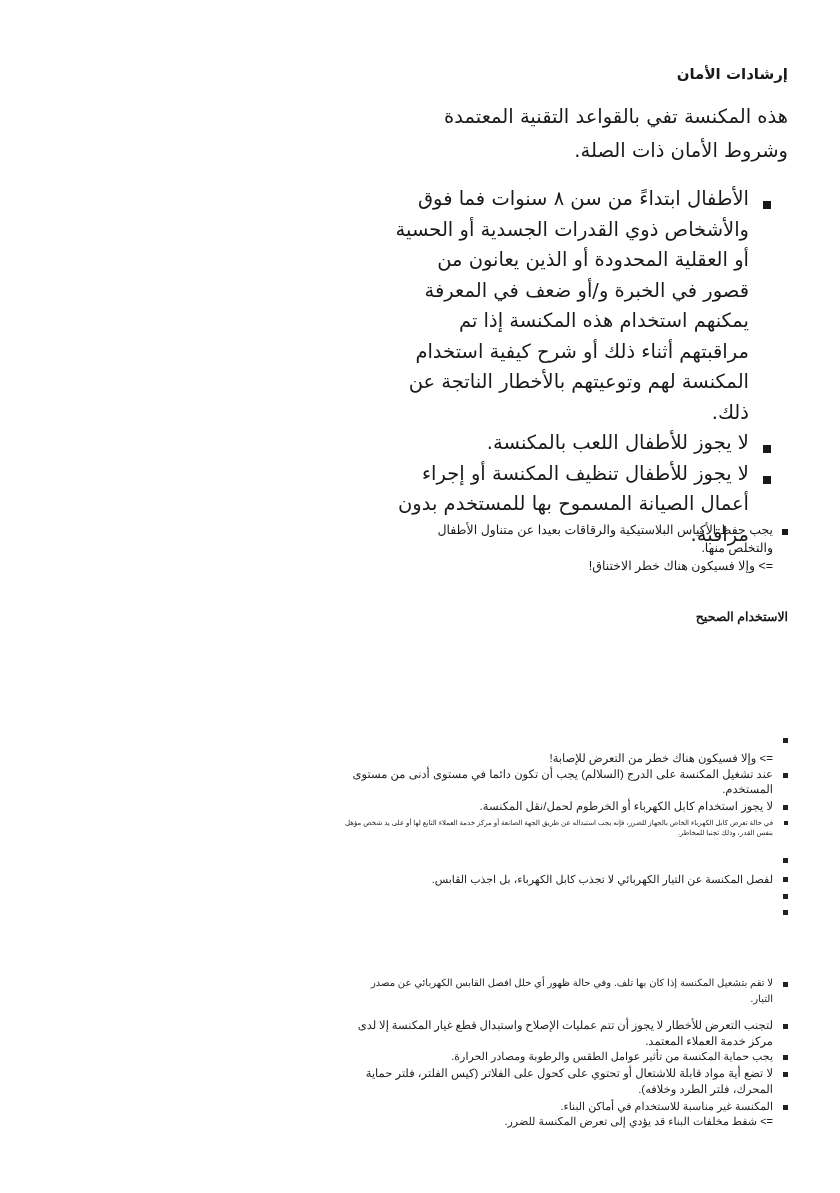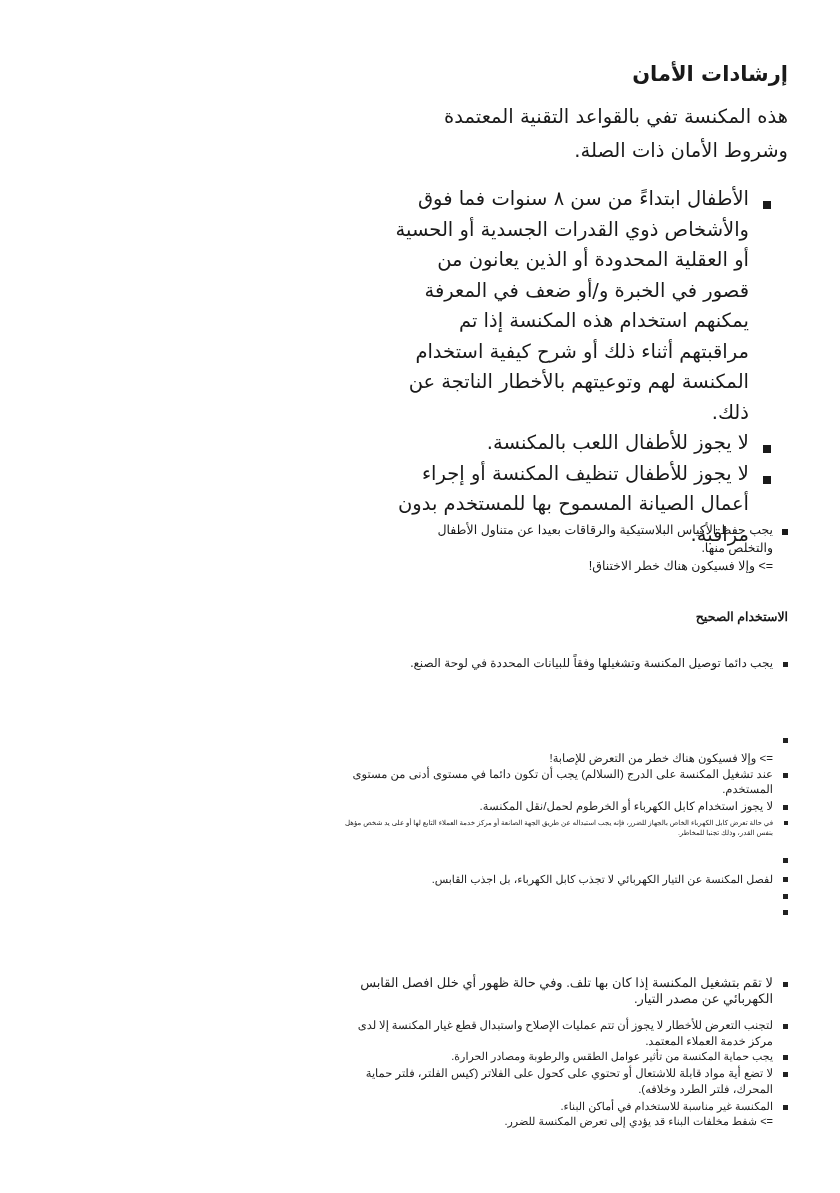--- a/index.html
+++ b/index.html
@@ -25,21 +25,21 @@
     .rtl {
       direction: rtl;
       text-align: right;
     }
     .abs {
       position: absolute;
       right: 52px;
     }
     .title {
       top: 58px;
-      font-size: 21px;
+      font-size: 15px;
       font-weight: bold;
       line-height: 32px;
       white-space: nowrap;
     }
     .intro {
       top: 100px;
       width: 400px;
       font-size: 19.5px;
       line-height: 34px;
       font-family: "DejaVu Sans", sans-serif;
@@ -126,24 +126,20 @@
       <span class="bullet"></span>
       <span>يجب حفظ الأكياس البلاستيكية والرقاقات بعيدا عن متناول الأطفال والتخلص منها.</span>
       <span class="txt-note">=&gt; وإلا فسيكون هناك خطر الاختناق!</span>
     </li>
   </ul>
 
   <div class="abs rtl section-heading">الاستخدام الصحيح</div>
 
   <ul class="small-list s2" style="position:absolute;left:0;top:0;width:840px;height:1193px;">
 
-    <li class="rtl" style="position:absolute;right:52px;top:655px;width:450px;font-size:12px;line-height:16px;">
-      <span class="bullet" style="top:7px;"></span>
-      <span>يجب دائما توصيل المكنسة وتشغيلها وفقاً للبيانات المحددة في لوحة الصنع.</span>
-    </li>
 
 
     <li class="rtl" style="position:absolute;right:52px;top:735px;width:300px;font-size:10px;line-height:13px;height:13px;">
       <span class="bullet" style="top:3px;"></span>
       <span></span>
     </li>
 
     <li class="rtl" style="position:absolute;right:52px;top:751px;width:450px;font-size:11.5px;line-height:15px;padding-right:15px;">
       <span>=&gt; وإلا فسيكون هناك خطر من التعرض للإصابة!</span>
     </li>
@@ -176,21 +172,21 @@
     <li class="rtl" style="position:absolute;right:52px;top:889px;width:420px;font-size:11px;line-height:14px;">
       <span class="bullet" style="top:5px;"></span>
     </li>
 
     <li class="rtl" style="position:absolute;right:52px;top:907px;width:300px;font-size:10px;line-height:13px;height:13px;">
       <span class="bullet" style="top:3px;"></span>
       <span></span>
     </li>
 
 
-    <li class="rtl" style="position:absolute;right:52px;top:975px;width:420px;font-size:13px;line-height:16px;">
+    <li class="rtl" style="position:absolute;right:52px;top:975px;width:420px;font-size:10px;line-height:16px;">
       <span class="bullet" style="top:7px;"></span>
       <span>لا تقم بتشغيل المكنسة إذا كان بها تلف. وفي حالة ظهور أي خلل افصل القابس الكهربائي عن مصدر التيار.</span>
     </li>
 
     <li class="rtl" style="position:absolute;right:52px;top:1017px;width:420px;font-size:11.5px;line-height:16px;font-family:Liberation Serif, serif;">
       <span class="bullet" style="top:7px;"></span>
       <span>لتجنب التعرض للأخطار لا يجوز أن تتم عمليات الإصلاح واستبدال قطع غيار المكنسة إلا لدى مركز خدمة العملاء المعتمد.</span>
     </li>
 
     <li class="rtl" style="position:absolute;right:52px;top:1049px;width:420px;font-size:11px;line-height:15px;">

